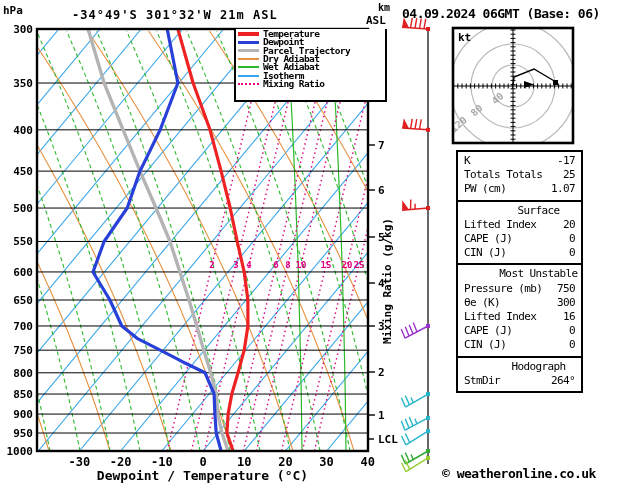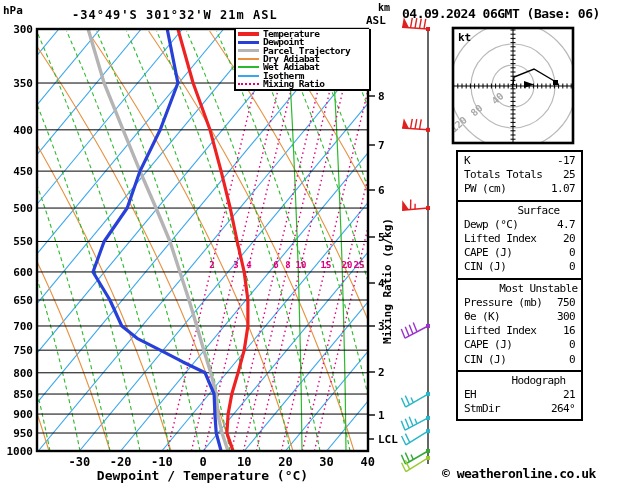--- a/index.html
+++ b/index.html
@@ -6,22 +6,22 @@
   .canvas{position:relative;width:629px;height:486px;background:#fff;overflow:hidden;
           font-family:"DejaVu Sans Mono","Liberation Mono",monospace;color:#000;}
   .hdr-label{position:absolute;font-weight:bold;white-space:pre;}
   #hpa-label{left:3px;top:4px;font-size:11px;}
   #main-title{left:72px;top:8px;font-size:12px;letter-spacing:1px;}
   #km-label{left:378px;top:2px;font-size:10px;}
   #asl-label{left:366px;top:14px;font-size:11px;}
   #date-label{left:402px;top:6px;font-size:13px;letter-spacing:-0.5px;}
   #chart{position:absolute;left:0;top:0;}
   
-  .legend{position:absolute;left:234px;top:29px;width:137px;background:#fff;
-          border:2px solid #000;border-top:none;z-index:5;padding:1px 0 1px 2px;box-sizing:border-box;}
+  .legend{position:absolute;left:234px;top:29px;width:153px;background:#fff;
+          border:2px solid #000;border-top:none;z-index:5;padding:1px 0 12px 2px;box-sizing:border-box;}
   .legend-row{display:flex;align-items:center;height:8.3px;}
   .legend-sample{width:21px;margin-right:4px;flex:none;}
   .legend-label{font-size:9.5px;font-weight:bold;letter-spacing:-0.6px;line-height:8px;white-space:nowrap;}
   
   .panel{position:absolute;left:456px;top:152px;width:127px;z-index:4;}
   .psec{border:2px solid #000;background:#fff;margin-top:-2px;padding:2px 0 3px;}
   .psec-hdr{text-align:center;font-size:11px;line-height:14.2px;letter-spacing:-0.6px;padding-left:38px;}
   .prow{display:flex;justify-content:space-between;padding:0 6px;
         font-size:11px;line-height:14.2px;letter-spacing:-0.6px;white-space:nowrap;}
   #copyright{position:absolute;left:442px;top:466px;font-size:13px;font-weight:bold;letter-spacing:-0.5px;}
@@ -365,24 +365,20 @@
           <span>25</span>
         </div>
         <div class="prow">
           <span>PW (cm)</span>
           <span>1.07</span>
         </div>
       </div>
       <div class="psec">
         <div class="psec-hdr">Surface</div>
         <div class="prow">
-          <span>Dewp (°C)</span>
-          <span>4.7</span>
-        </div>
-        <div class="prow">
           <span>Lifted Index</span>
           <span>20</span>
         </div>
         <div class="prow">
           <span>CAPE (J)</span>
           <span>0</span>
         </div>
         <div class="prow">
           <span>CIN (J)</span>
           <span>0</span>
@@ -407,24 +403,20 @@
           <span>0</span>
         </div>
         <div class="prow">
           <span>CIN (J)</span>
           <span>0</span>
         </div>
       </div>
       <div class="psec">
         <div class="psec-hdr">Hodograph</div>
         <div class="prow">
-          <span>EH</span>
-          <span>21</span>
-        </div>
-        <div class="prow">
           <span>StmDir</span>
           <span>264°</span>
         </div>
       </div>
     </div>
 
   <div id="copyright">© weatheronline.co.uk</div>
 </div>
 
 </body></html>

